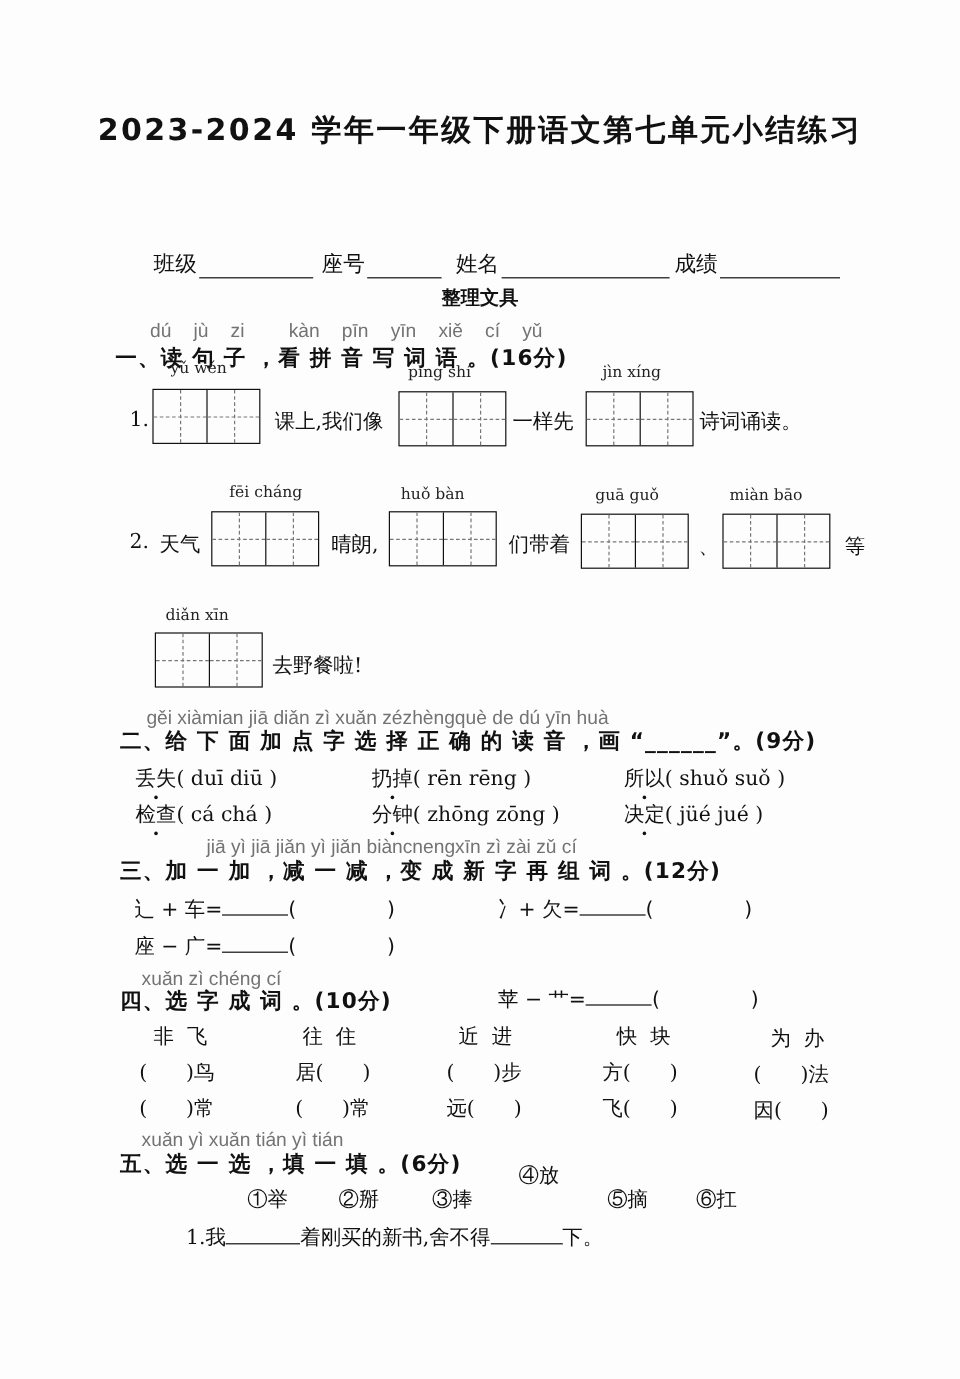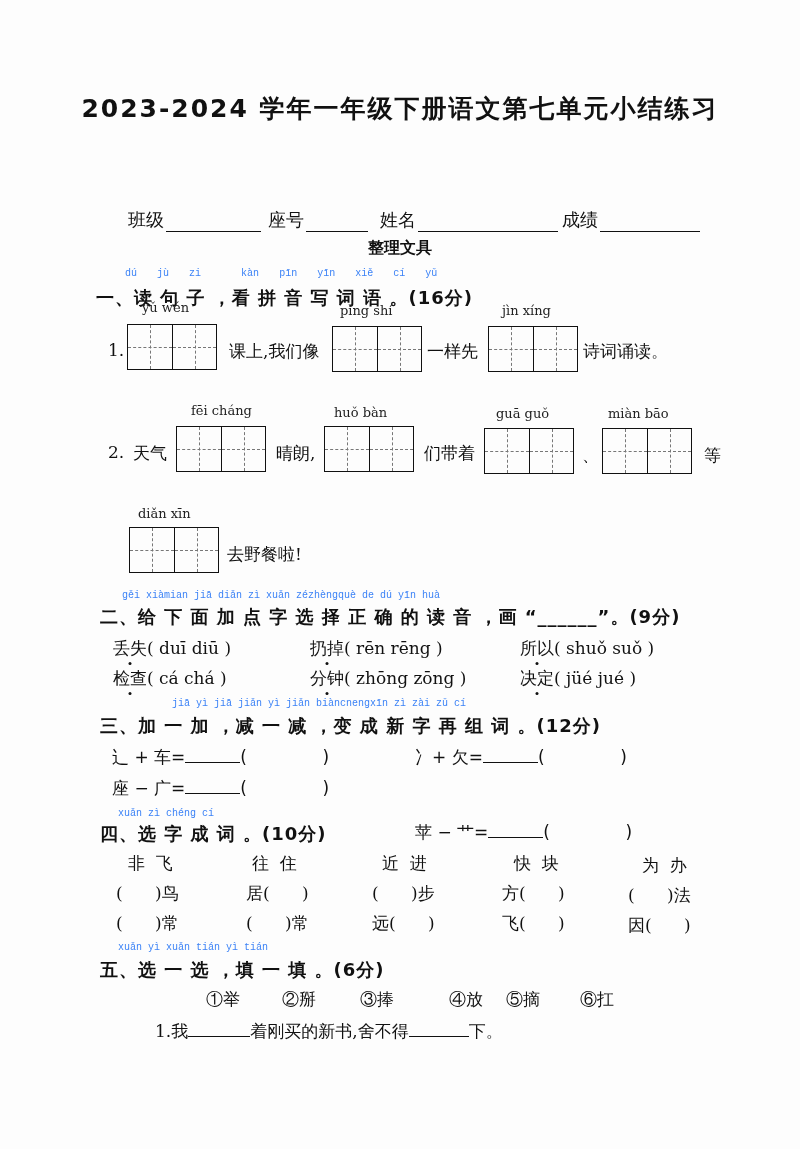--- a/index.html
+++ b/index.html
@@ -3,21 +3,21 @@
 <meta charset="utf-8">
 <style>
   html, body { margin:0; padding:0; background:#fdfdfd; }
   body { width:800px; height:1149px; position:relative; overflow:hidden;
          font-family:"DejaVu Sans", "Liberation Sans", sans-serif; color:#111; }
   .abs { position:absolute; white-space:nowrap; }
   .title { left:0; width:800px; top:92px; text-align:center; font-size:25px; font-weight:bold; letter-spacing:2px; }
   .info { top:172px; font-size:18px;margin-top:36px; }
   .info .line { display:inline-block; border-bottom:1.5px solid #111; height:18px; vertical-align:bottom; margin-left:2px; }
   .subtitle { left:0; width:800px; top:238px; text-align:center; font-size:16px; font-weight:bold; }
-  .py { font-family:Liberation Mono, monospace; font-size:10px; color:#3b82f6; }
+  .py { font-family:Liberation Sans, sans-serif; font-size:16px; color:#737373; }
   .pys { font-family:"DejaVu Serif", serif; font-size:13px; color:#222; }
   .sec { font-size:18px; font-weight:bold; letter-spacing:1px; }
   .txt { font-size:17px; font-family:"DejaVu Serif", serif; }
   .tian { position:absolute; display:flex; border:1.5px solid #111; height:44px; }
   .cell { width:44px; height:44px; position:relative; box-sizing:border-box; }
   .cell + .cell { border-left:1.5px solid #111; }
   .cell::before { content:""; position:absolute; left:0; right:0; top:50%; border-top:1px dashed #777; }
   .cell::after { content:""; position:absolute; top:0; bottom:0; left:50%; border-left:1px dashed #777; }
   .blank { display:inline-block; border-bottom:1.5px solid #111; width:60px; height:16px; vertical-align:baseline; }
   .dot { position:relative; }
@@ -140,19 +140,19 @@
 <div class="abs txt" style="left:372px; top:912px; white-space:pre;">远(      )</div>
 <div class="abs txt" style="left:502px; top:912px; white-space:pre;">飞(      )</div>
 <div class="abs txt" style="left:628px; top:914px; white-space:pre;">因(      )</div>
 
 <div class="abs py" style="left:118px; top:942px;">xuǎn  yì  xuǎn    tián  yì  tián</div>
 <div class="abs sec" style="left:100px; top:958px;">五、选 一 选 ，填 一 填 。(6分)</div>
 
 <div class="abs txt" style="left:206px; top:988px;">①举</div>
 <div class="abs txt" style="left:282px; top:988px;">②掰</div>
 <div class="abs txt" style="left:360px; top:988px;">③捧</div>
-<div class="abs txt" style="left:432px; top:988px;margin-left:17px;">④放</div>
+<div class="abs txt" style="left:432px; top:968px;">④放</div>
 <div class="abs txt" style="left:506px; top:988px;">⑤摘</div>
 <div class="abs txt" style="left:580px; top:988px;">⑥扛</div>
 
 <div class="abs txt" style="left:112px; top:1020px;margin-left:43px;">
   <span>1.</span><span>我</span><span class="blank" style="width:62px;"></span><span>着刚买的新书,舍不得</span><span class="blank" style="width:60px;"></span><span>下。</span>
 </div>
 
 </body></html>

